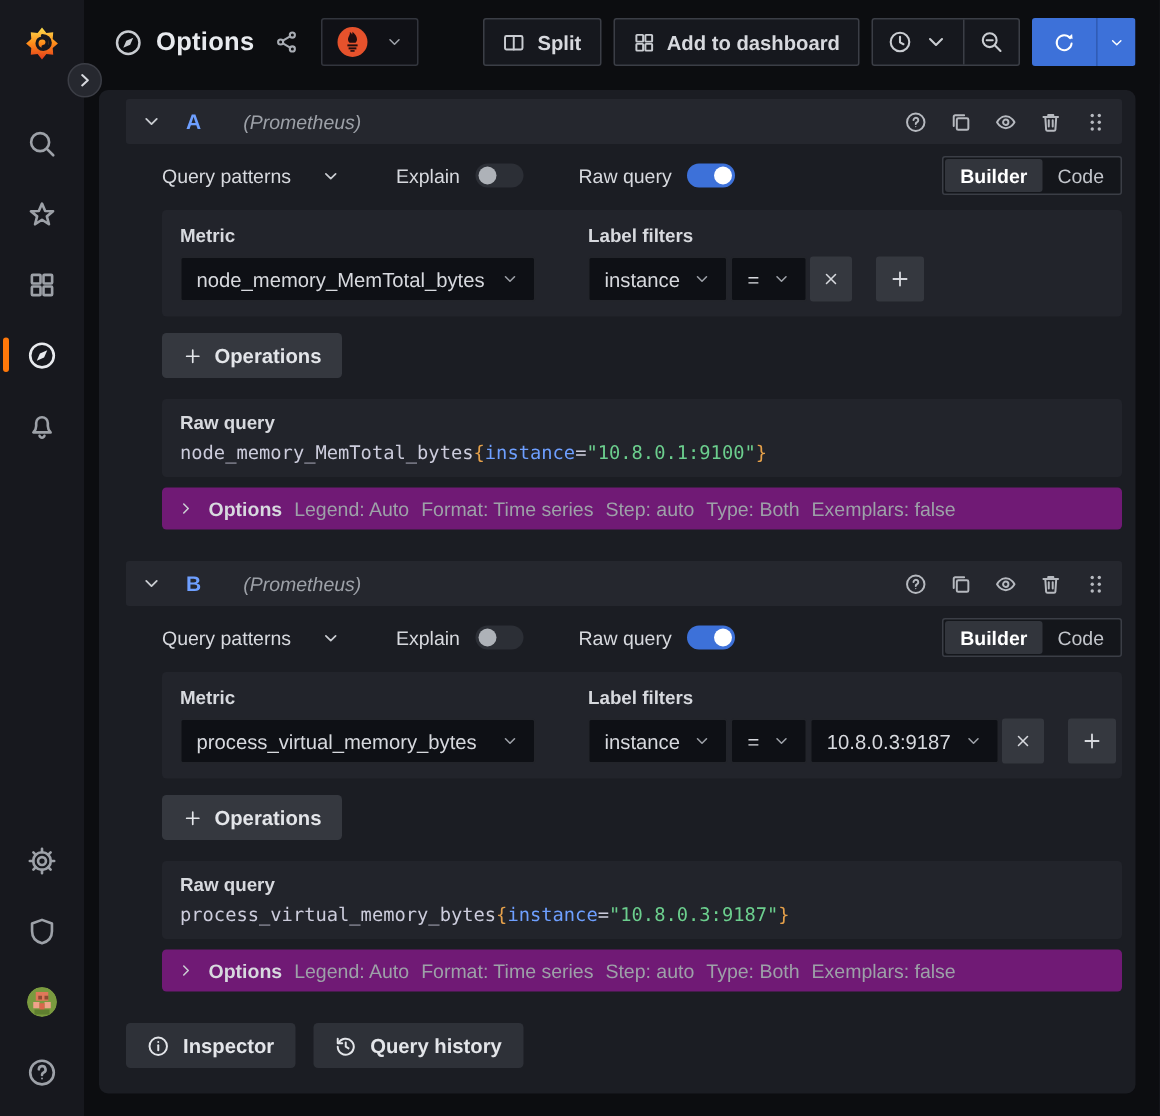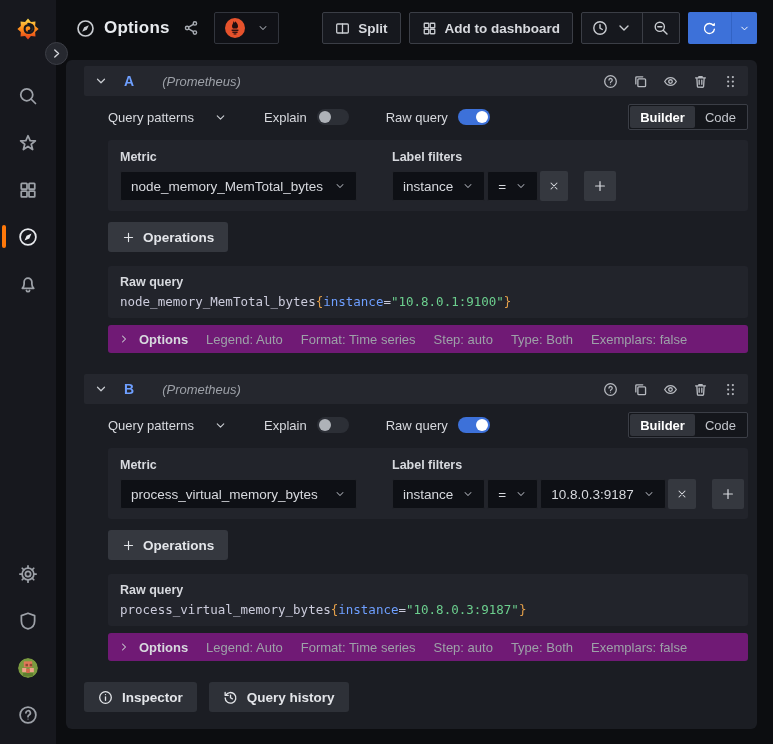--- a/index.html
+++ b/index.html
@@ -116,21 +116,21 @@
   .raw-code { font-family:"DejaVu Sans Mono","Liberation Mono",monospace; font-size:12.5px;
     color:#ccccdc; white-space:nowrap; }
   .tok-brace { color:#e5a04a; }
   .tok-label { color:#6e9fff; }
   .tok-str { color:#6ccf8e; }
 
   .options-strip { background:#701a75; border-radius:3px; height:28px; display:flex; align-items:center;
     padding:0 10px; margin-bottom:21px; cursor:pointer; }
   .options-strip .chev { width:12px; height:12px; color:#c9ccd1; }
   .opt-title { font-weight:700; color:#d7d9de; margin:0 0 0 9px; }
-  .opt-meta { color:#9da1a8; margin-left:18px; font-size:13px; }
+  .opt-meta { color:#9da1a8; margin-left:8px; font-size:13px; }
 
   .footer-row { margin-top:21px; display:flex; align-items:center; gap:12px; }
   .btn-footer { height:30px; display:inline-flex; align-items:center; gap:9px; padding:0 14px;
     background:#2e3138; border:none; border-radius:3px; color:#e3e5e9; font-weight:700;
     font-size:13.5px; font-family:inherit; cursor:pointer; }
   .btn-footer svg { width:15px; height:15px; }
 
   svg.o { fill:none; stroke:currentColor; stroke-width:1.4; stroke-linecap:round; stroke-linejoin:round; }
 </style>
 </head>

